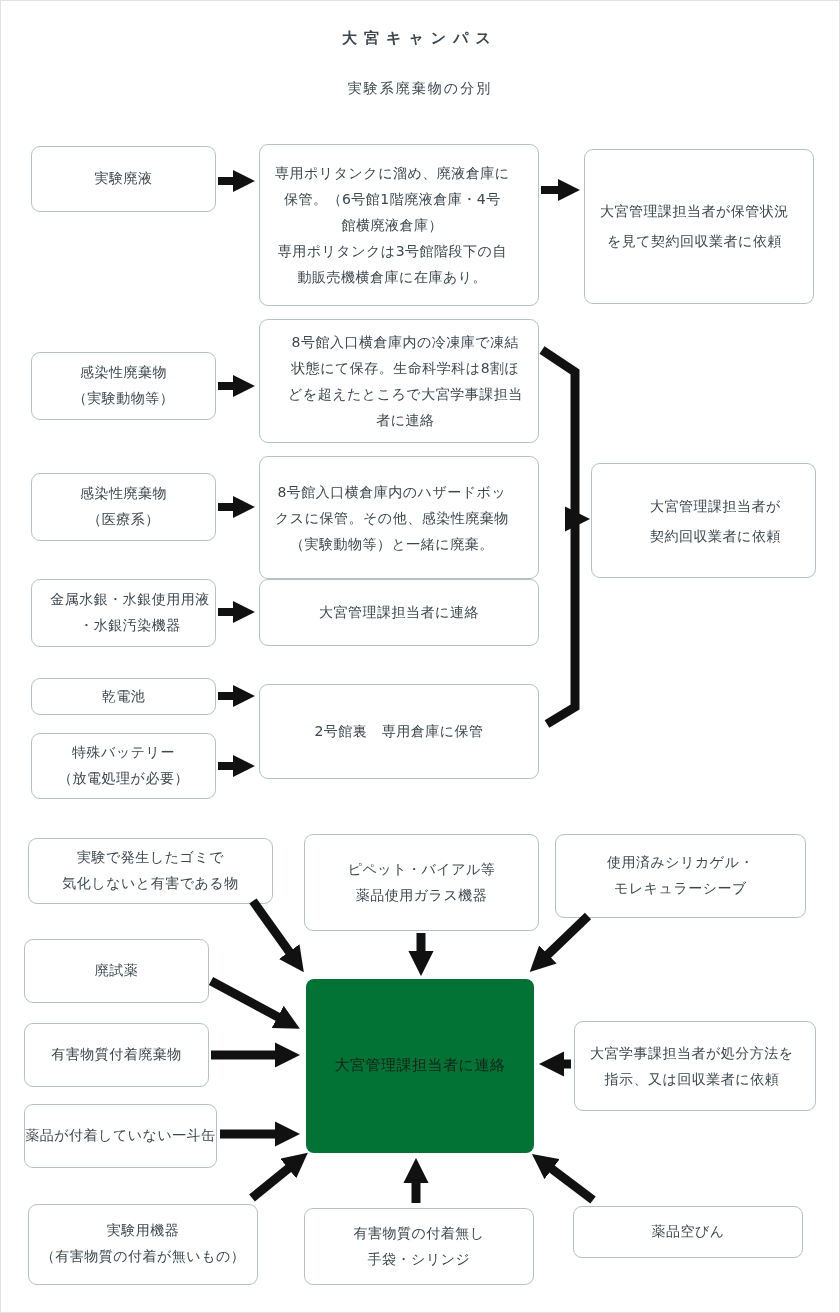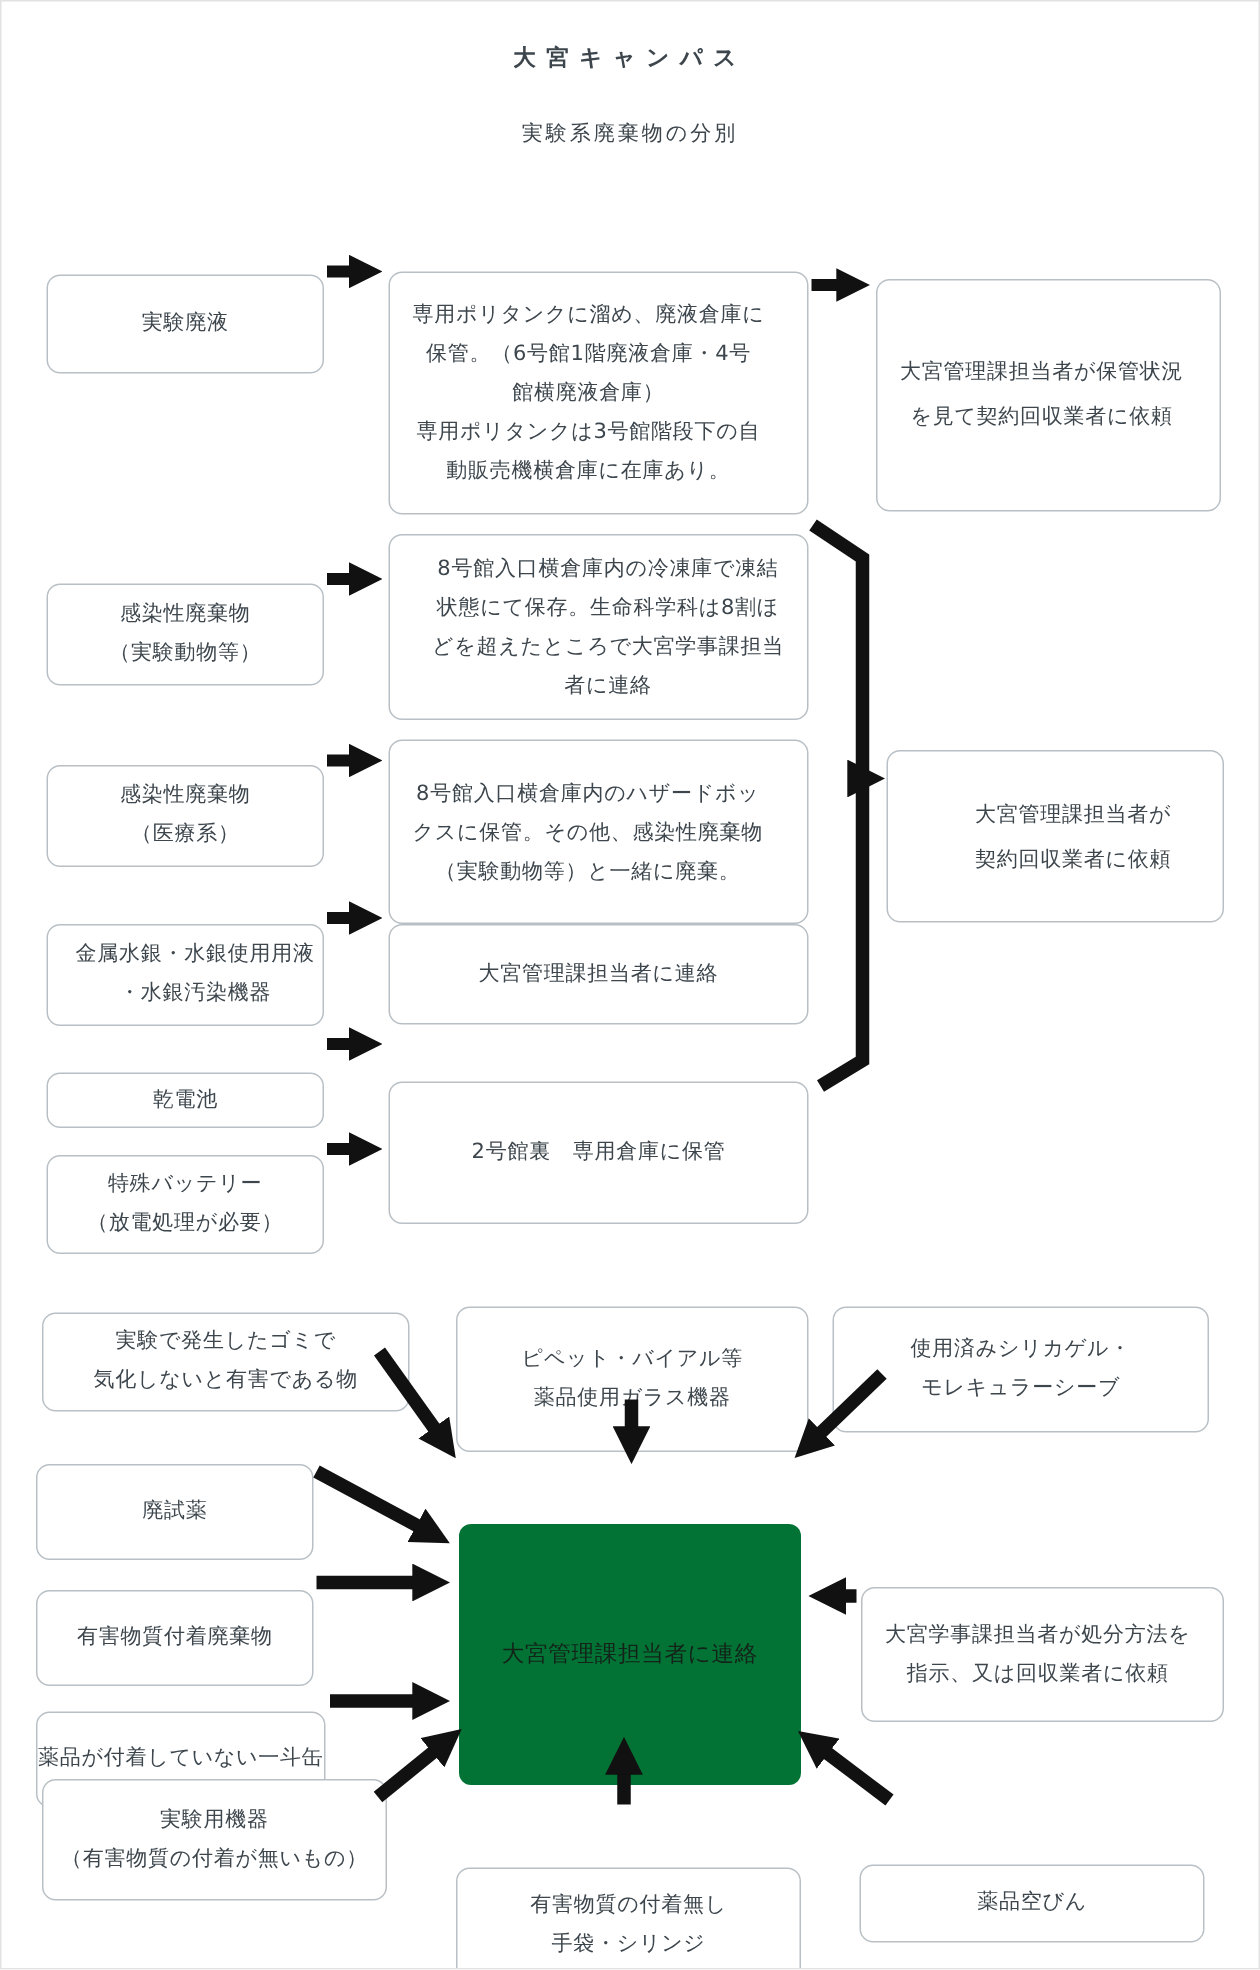--- a/index.html
+++ b/index.html
@@ -30,21 +30,20 @@
     background:#fff;
     border:1px solid #b9c0c5;
     border-radius:9px;
     font-size:14px;
     letter-spacing:0.5px;
     line-height:1.85;
     color:#3d464d;
     display:flex;
     align-items:center;
     white-space:pre-line;
-    margin-top:37px;
   }
   .ctr{justify-content:center;text-align:center;}
   .lft{justify-content:flex-start;text-align:center;padding:10px 15px;line-height:26px;}
   .ctr-lft{justify-content:center;text-align:right;line-height:30px;padding-left:24px;}
 
   
   #n-src1{left:30px;top:145px;width:185px;height:66px;}
   #n-act1{left:258px;top:143px;width:280px;height:162px;}
   #n-res1{left:583px;top:148px;width:230px;height:155px;line-height:30px;font-family:Liberation Mono, monospace;}
   #n-src2{left:30px;top:351px;width:185px;height:68px;}
@@ -58,21 +57,21 @@
   #n-act5{left:258px;top:683px;width:280px;height:95px;}
   #n-res2{left:590px;top:462px;width:225px;height:115px;}
 
   
   #n-b1{left:27px;top:837px;width:245px;height:66px;}
   #n-b2{left:303px;top:833px;width:235px;height:97px;}
   #n-b3{left:554px;top:833px;width:251px;height:84px;}
   #n-b4{left:23px;top:938px;width:185px;height:64px;}
   #n-b5{left:23px;top:1022px;width:185px;height:64px;}
   #n-b6{left:23px;top:1103px;width:193px;height:64px;}
-  #n-b7{left:27px;top:1148px;width:230px;height:81px;}
+  #n-b7{left:27px;top:1203px;width:230px;height:81px;font-family:Liberation Mono, monospace;}
   #n-b8{left:303px;top:1207px;width:230px;height:77px;}
   #n-b9{left:572px;top:1205px;width:230px;height:52px;}
   #n-b10{left:573px;top:1020px;width:242px;height:90px;}
   #n-green{
     left:305px;top:978px;width:228px;height:174px;
     border:none;border-radius:8px;
     font-size:15px;color:#14231a;letter-spacing:0.5px;
   }
   #arrow-layer{position:absolute;left:0;top:0;pointer-events:none;}
 </style>

